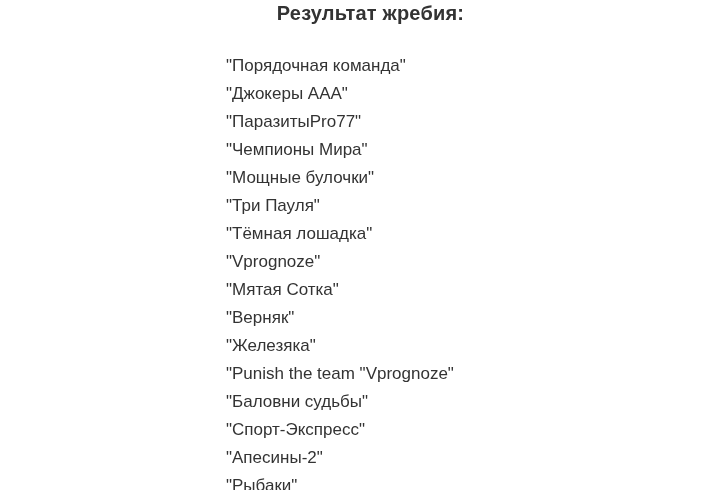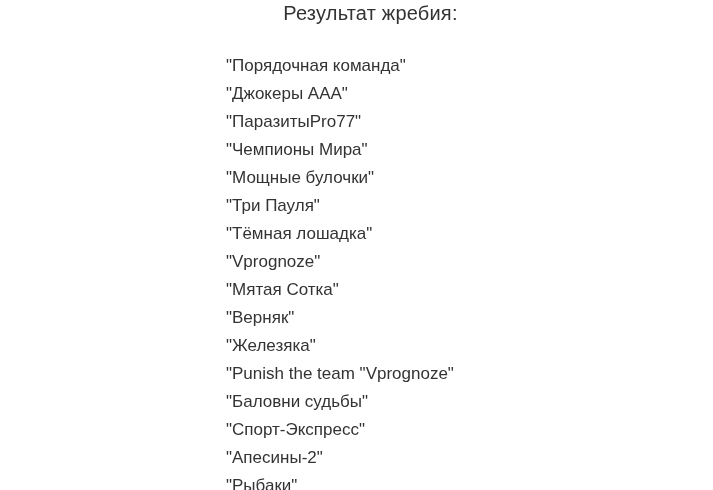--- a/index.html
+++ b/index.html
@@ -20,21 +20,21 @@
     height: 490px;
     background: #ffffff;
   }
   .title {
     position: absolute;
     top: 2px;
     left: 0;
     width: 713px;
     text-align: center;
     font-size: 20px;
-    font-weight: normal;
+    font-weight: bold;
     color: #333333;
     letter-spacing: 0.2px;
     padding-left: 28px;
     box-sizing: border-box;
   }
   .list {
     position: absolute;
     top: 52px;
     left: 226px;
     width: 470px;

